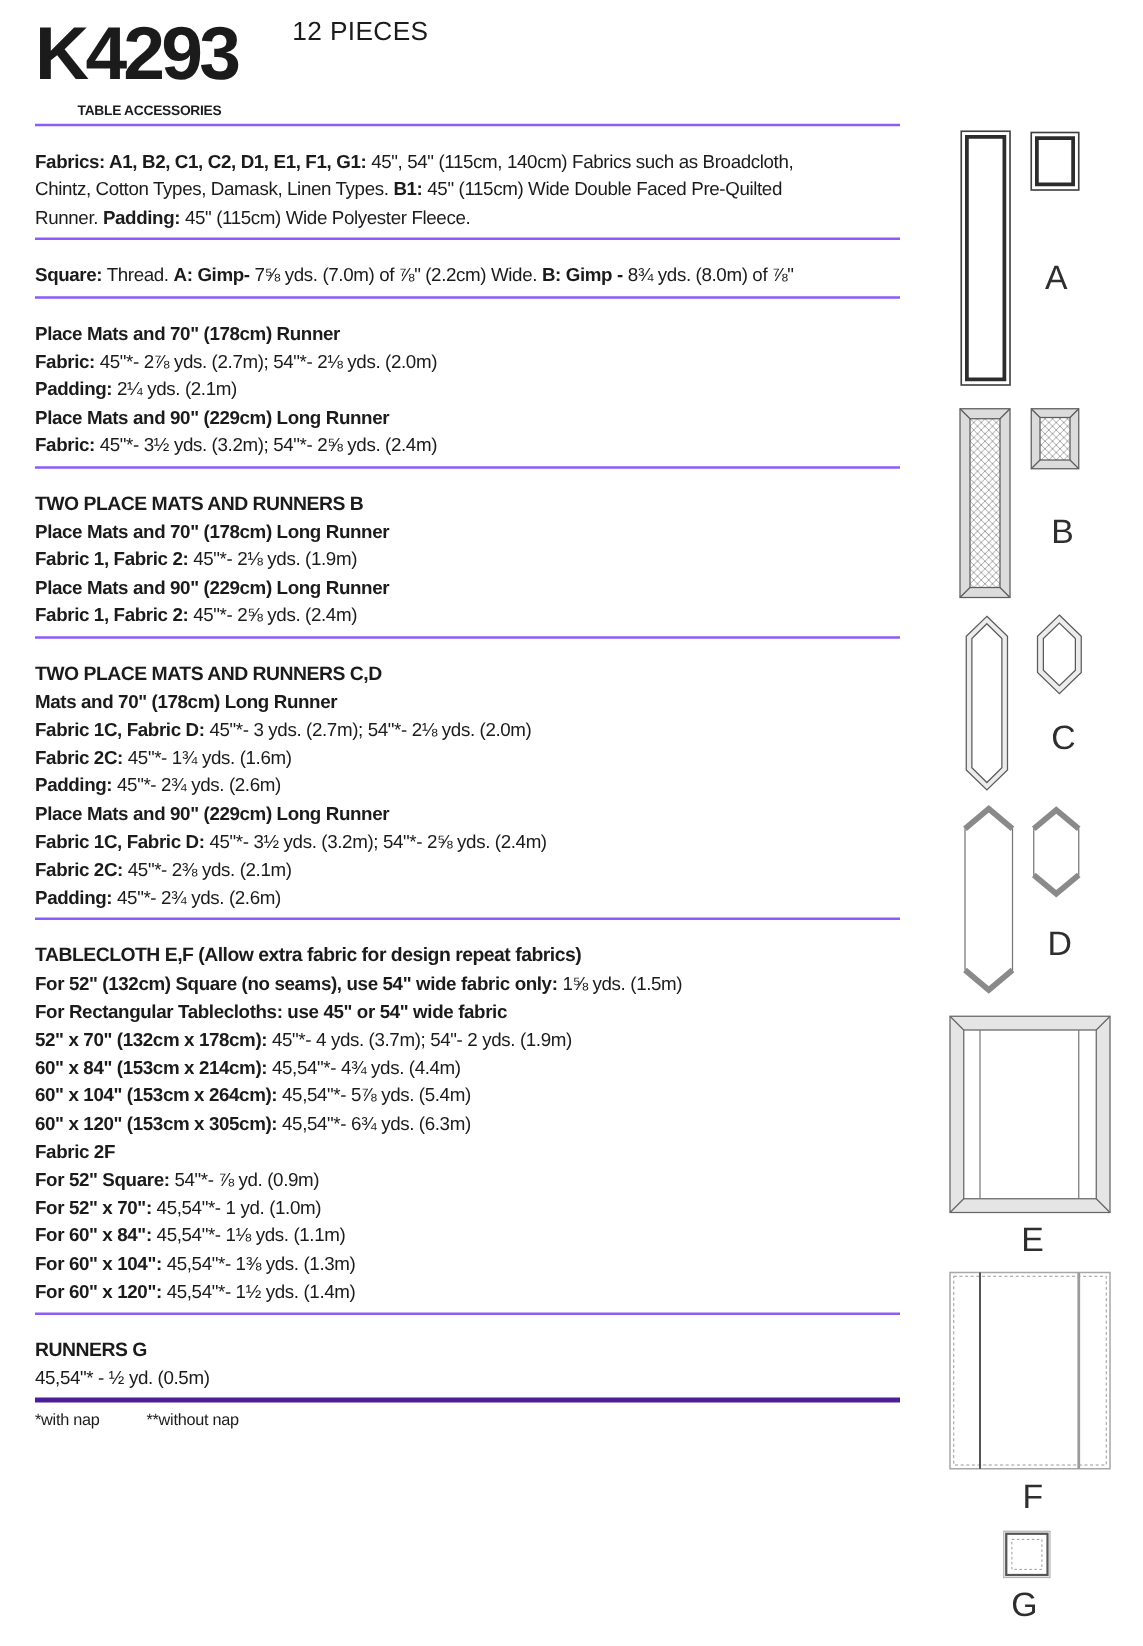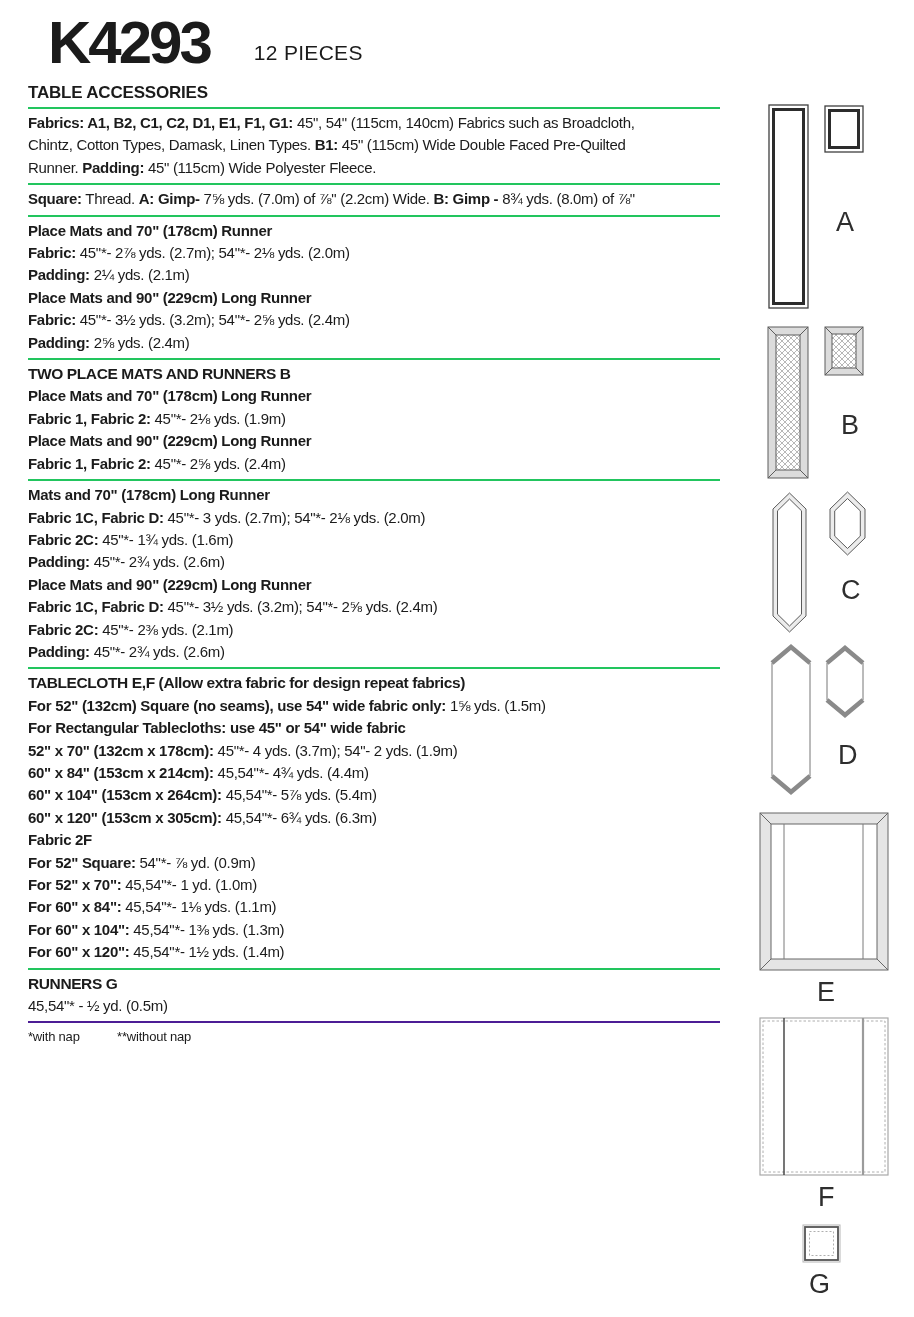--- a/index.html
+++ b/index.html
@@ -1,30 +1,30 @@
 <!DOCTYPE html>
 <html><head>
 <meta charset="utf-8">
 <style>
   html,body{margin:0;padding:0;}
   body{
     width:914px;height:1317px;background:#ffffff;position:relative;
     font-family:"Liberation Sans",sans-serif;color:#1b1b1b;overflow:hidden;
   }
   .text-col{position:absolute;left:28px;top:14px;width:692px;}
-  .brand-row{display:flex;align-items:flex-end;margin-left:20px;}
+  .brand-row{display:flex;}
   .pattern-num{font-size:60px;font-weight:bold;letter-spacing:-3px;line-height:0.95;}
   .pieces-count{font-size:21px;font-weight:normal;letter-spacing:0.3px;margin-left:44px;padding-bottom:6px;}
-  .category{font-size:17px;font-weight:bold;letter-spacing:-0.2px;margin-top:12px;margin-bottom:4px;}
+  .category{font-size:11px;font-weight:bold;letter-spacing:-0.2px;margin-top:12px;margin-bottom:4px;margin-left:34px;}
   .sections{width:692px;}
-  .section{border-top:2px solid #22c55e;padding:3px 0 4px 0;}
+  .section{border-top:2px solid #8b5cf6;padding:18px 0 4px 0;}
   .line{font-size:15px;line-height:22.4px;letter-spacing:-0.3px;white-space:nowrap;}
   .line b{font-weight:bold;}
   .line.heading{font-weight:bold;font-size:15.5px;letter-spacing:-0.4px;}
-  .footnote{border-top:2px solid #4c1d95;padding-top:6px;font-size:13px;letter-spacing:-0.2px;}
+  .footnote{border-top:4px solid #4c1d95;padding-top:6px;font-size:13px;letter-spacing:-0.2px;}
   .footnote span{margin-right:34px;}
   .diagram-svg{position:absolute;left:740px;top:95px;}
   .piece-label{position:absolute;font-size:27px;color:#2e2e2e;font-weight:400;}
   #lblA{left:836px;top:207px;} #lblB{left:841px;top:410px;}
   #lblC{left:841px;top:575px;} #lblD{left:838px;top:740px;}
   #lblE{left:817px;top:977px;} #lblF{left:818px;top:1182px;}
   #lblG{left:809px;top:1269px;}
 </style>
 </head>
 <body>
@@ -46,30 +46,30 @@
         </div>
         <div class="section">
           <div class="line"><b>Square:</b><span> Thread. </span><b>A: Gimp-</b><span> 7⅝ yds. (7.0m) of ⅞" (2.2cm) Wide. </span><b>B: Gimp -</b><span> 8¾ yds. (8.0m) of ⅞"</span></div>
         </div>
         <div class="section">
           <div class="line"><b>Place Mats and 70" (178cm) Runner</b></div>
           <div class="line"><b>Fabric:</b><span> 45"*- 2⅞ yds. (2.7m); 54"*- 2⅛ yds. (2.0m)</span></div>
           <div class="line"><b>Padding:</b><span> 2¼ yds. (2.1m)</span></div>
           <div class="line"><b>Place Mats and 90" (229cm) Long Runner</b></div>
           <div class="line"><b>Fabric:</b><span> 45"*- 3½ yds. (3.2m); 54"*- 2⅝ yds. (2.4m)</span></div>
-          <div class="line"><b>Padding:</b><span> 2⅝ yds. (2.4m)</span></div>
         </div>
         <div class="section">
           <div class="line heading"><b>TWO PLACE MATS AND RUNNERS B</b></div>
           <div class="line"><b>Place Mats and 70" (178cm) Long Runner</b></div>
           <div class="line"><b>Fabric 1, Fabric 2:</b><span> 45"*- 2⅛ yds. (1.9m)</span></div>
           <div class="line"><b>Place Mats and 90" (229cm) Long Runner</b></div>
           <div class="line"><b>Fabric 1, Fabric 2:</b><span> 45"*- 2⅝ yds. (2.4m)</span></div>
         </div>
         <div class="section">
+          <div class="line heading"><b>TWO PLACE MATS AND RUNNERS C,D</b></div>
           <div class="line"><b>Mats and 70" (178cm) Long Runner</b></div>
           <div class="line"><b>Fabric 1C, Fabric D:</b><span> 45"*- 3 yds. (2.7m); 54"*- 2⅛ yds. (2.0m)</span></div>
           <div class="line"><b>Fabric 2C:</b><span> 45"*- 1¾ yds. (1.6m)</span></div>
           <div class="line"><b>Padding:</b><span> 45"*- 2¾ yds. (2.6m)</span></div>
           <div class="line"><b>Place Mats and 90" (229cm) Long Runner</b></div>
           <div class="line"><b>Fabric 1C, Fabric D:</b><span> 45"*- 3½ yds. (3.2m); 54"*- 2⅝ yds. (2.4m)</span></div>
           <div class="line"><b>Fabric 2C:</b><span> 45"*- 2⅜ yds. (2.1m)</span></div>
           <div class="line"><b>Padding:</b><span> 45"*- 2¾ yds. (2.6m)</span></div>
         </div>
         <div class="section">

